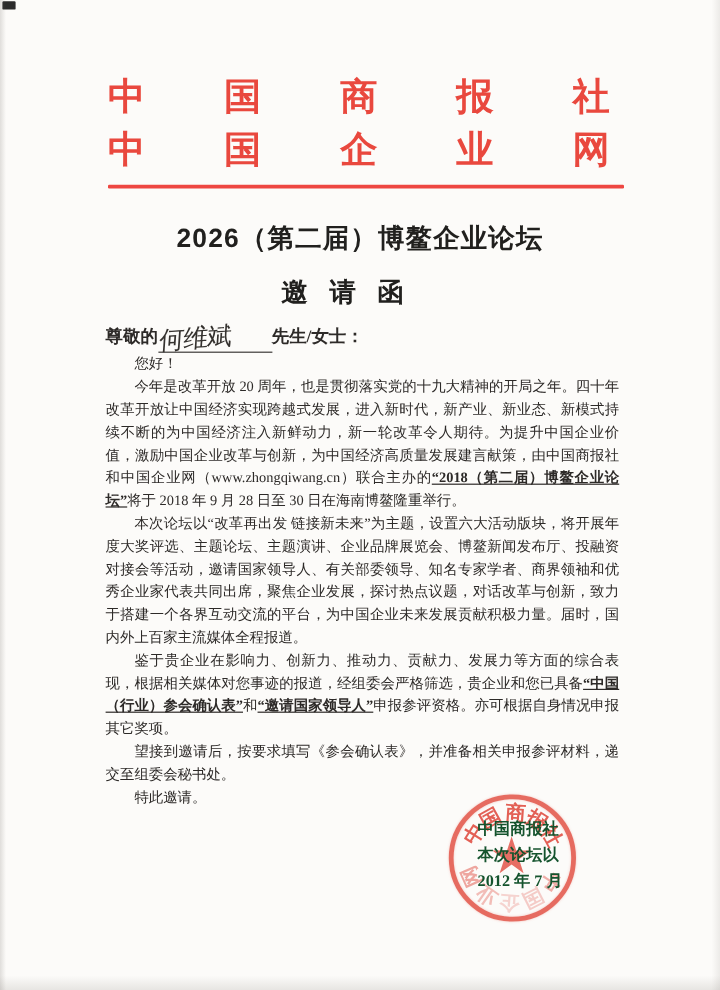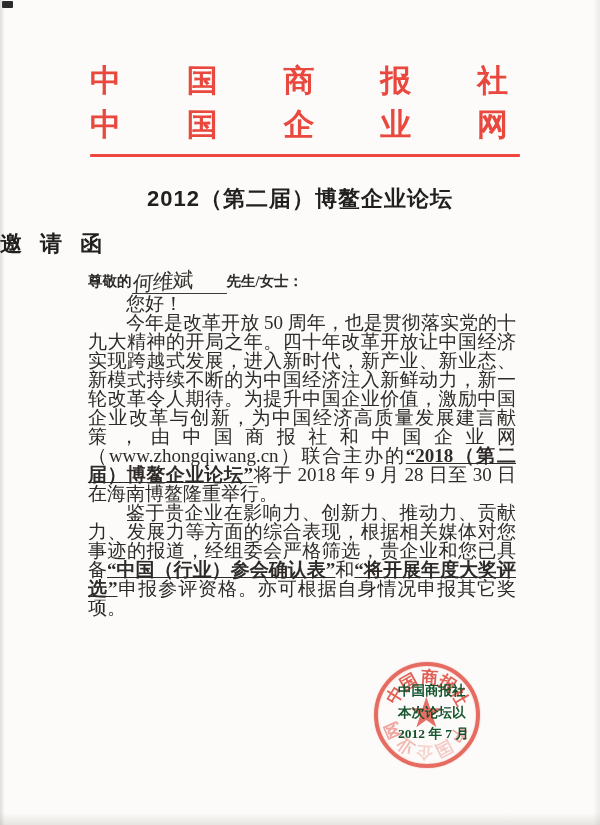--- a/index.html
+++ b/index.html
@@ -45,20 +45,21 @@
   
   .doc-title{
     position:absolute;left:0;top:184px;width:600px;
     text-align:center;
     font-family:"Liberation Sans","DejaVu Sans",sans-serif;
     font-weight:bold;font-size:22px;color:#21201e;
     letter-spacing:1px;
   }
   .doc-subtitle{
     position:absolute;left:0;top:229px;width:577px;
+    text-align:center;
     font-family:"Liberation Sans","DejaVu Sans",sans-serif;
     font-weight:bold;font-size:22px;color:#21201e;
     letter-spacing:6px;
   }
 
   
   .content{
     position:absolute;left:88px;top:268px;width:428px;
   }
   .salutation{
@@ -73,21 +74,21 @@
   }
   .hand-name span{
     display:inline-block;
     font-size:21px;font-weight:normal;
     letter-spacing:-1px;color:#35322f;
     transform:rotate(-4deg) skewX(-8deg) translateY(2px);
     transform-origin:left bottom;
   }
   .paras p{
     margin:0;
-    font-size:19px;line-height:19px;
+    font-size:12px;line-height:19px;
     text-align:justify;
     color:#2d2a28;
   }
   .paras p.indent{text-indent:2em;}
   .paras .bold{font-weight:bold;text-decoration:underline;}
 
   
   .signature{
     position:absolute;left:398px;top:680px;
     font-size:13.5px;font-weight:bold;line-height:21.5px;
@@ -147,31 +148,34 @@
     </div>
   <div class="masthead-row masthead-row2">
       <span>中</span>
       <span>国</span>
       <span>企</span>
       <span>业</span>
       <span>网</span>
     </div>
   <div class="red-rule"></div>
 
-  <div class="doc-title">2012（第二届）博鳌企业论坛</div>
+  <div class="doc-title">2026（第二届）博鳌企业论坛</div>
   <div class="doc-subtitle">邀 请 函</div>
 
   <div class="content">
     <div class="salutation">
       <span>尊敬的</span><span class="hand-name"><span>何维斌</span></span><span>先生/女士：</span>
     </div>
     <div class="paras">
         <p class="indent"><span>您好！</span></p>
-        <p class="indent"><span>今年是改革开放 50 周年，也是贯彻落实党的十九大精神的开局之年。四十年改革开放让中国经济实现跨越式发展，进入新时代，新产业、新业态、新模式持续不断的为中国经济注入新鲜动力，新一轮改革令人期待。为提升中国企业价值，激励中国企业改革与创新，为中国经济高质量发展建言献策，由中国商报社和中国企业网（www.zhongqiwang.cn）联合主办的</span><span class="bold">“2018（第二届）博鳌企业论坛”</span><span>将于 2018 年 9 月 28 日至 30 日在海南博鳌隆重举行。</span></p>
-        <p class="indent"><span>鉴于贵企业在影响力、创新力、推动力、贡献力、发展力等方面的综合表现，根据相关媒体对您事迹的报道，经组委会严格筛选，贵企业和您已具备</span><span class="bold">“中国（行业）参会确认表”</span><span>和</span><span class="bold">“将开展年度大奖评选”</span><span>申报参评资格。亦可根据自身情况申报其它奖项。</span></p>
+        <p class="indent"><span>今年是改革开放 20 周年，也是贯彻落实党的十九大精神的开局之年。四十年改革开放让中国经济实现跨越式发展，进入新时代，新产业、新业态、新模式持续不断的为中国经济注入新鲜动力，新一轮改革令人期待。为提升中国企业价值，激励中国企业改革与创新，为中国经济高质量发展建言献策，由中国商报社和中国企业网（www.zhongqiwang.cn）联合主办的</span><span class="bold">“2018（第二届）博鳌企业论坛”</span><span>将于 2018 年 9 月 28 日至 30 日在海南博鳌隆重举行。</span></p>
+        <p class="indent"><span>本次论坛以“改革再出发 链接新未来”为主题，设置六大活动版块，将开展年度大奖评选、主题论坛、主题演讲、企业品牌展览会、博鳌新闻发布厅、投融资对接会等活动，邀请国家领导人、有关部委领导、知名专家学者、商界领袖和优秀企业家代表共同出席，聚焦企业发展，探讨热点议题，对话改革与创新，致力于搭建一个各界互动交流的平台，为中国企业未来发展贡献积极力量。届时，国内外上百家主流媒体全程报道。</span></p>
+        <p class="indent"><span>鉴于贵企业在影响力、创新力、推动力、贡献力、发展力等方面的综合表现，根据相关媒体对您事迹的报道，经组委会严格筛选，贵企业和您已具备</span><span class="bold">“中国（行业）参会确认表”</span><span>和</span><span class="bold">“邀请国家领导人”</span><span>申报参评资格。亦可根据自身情况申报其它奖项。</span></p>
+        <p class="indent"><span>望接到邀请后，按要求填写《参会确认表》，并准备相关申报参评材料，递交至组委会秘书处。</span></p>
+        <p class="indent"><span>特此邀请。</span></p>
       </div>
   </div>
 
   <div class="seal">
     <div class="seal-circle"></div>
     <div class="seal-star">★</div>
     <div class="seal-ring">
         <span>中</span>
         <span>国</span>
         <span>商</span>

